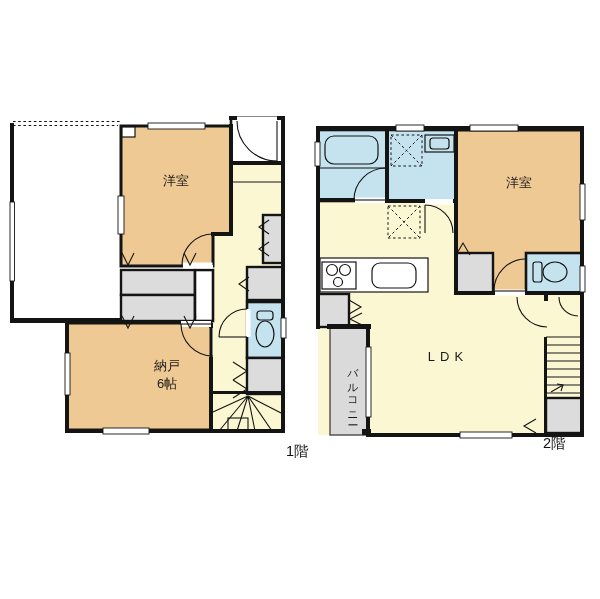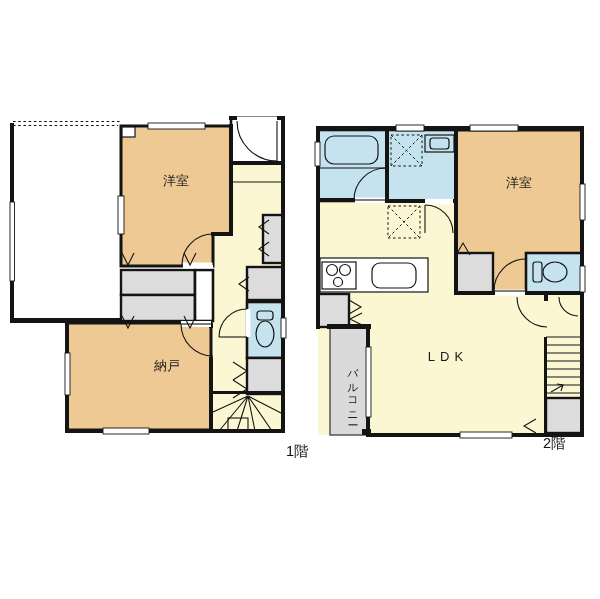--- a/index.html
+++ b/index.html
@@ -255,20 +255,21 @@
       </g>
     </g>
   </svg>
 
   <div class="room-label" style="left:121px;top:172px;width:110px;">
     <span class="nm">洋室</span>
   </div>
 
   <div class="room-label" style="left:56px;top:357px;width:144px;margin-left:39px;">
     <span class="nm">納戸</span>
+    <span class="sz">6帖</span>
   </div>
 
   <div class="room-label" style="left:456px;top:174px;width:126px;">
     <span class="nm">洋室</span>
   </div>
 
   <div class="room-label" style="left:368px;top:348px;width:160px;">
     <span class="nm sp">LDK</span>
   </div>
 

